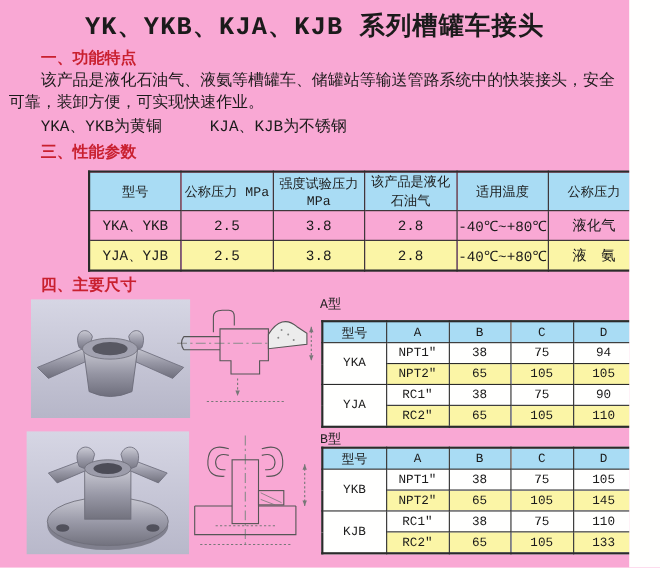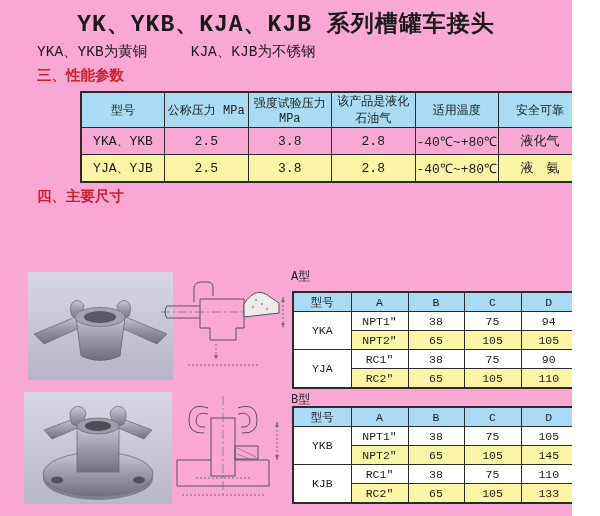--- a/index.html
+++ b/index.html
@@ -22,34 +22,36 @@
   .photo,.draw{position:absolute;}
   .photo svg,.draw svg{display:block;}
 </style>
 </head>
 <body>
 
 <div class="page">
 
   <div class="title">YK、YKB、KJA、KJB 系列槽罐车接头</div>
 
+  <div class="sec-heading">一、功能特点</div>
+  <div class="para">该产品是液化石油气、液氨等槽罐车、储罐站等输送管路系统中的快装接头，安全可靠，装卸方便，可实现快速作业。</div>
 
   <div class="mats">YKA、YKB为黄铜　　　KJA、KJB为不锈钢</div>
 
   <div class="sec-heading">三、性能参数</div>
 
   <table class="perf">
     <thead>
       <tr>
         <th>型号</th>
         <th>公称压力 MPa</th>
         <th>强度试验压力MPa</th>
         <th>该产品是液化石油气</th>
         <th>适用温度</th>
-        <th>安全可靠</th>
+        <th>公称压力</th>
       </tr>
     </thead>
     <tbody>
       <tr>
         <td>YKA、YKB</td>
         <td>2.5</td>
         <td>3.8</td>
         <td>2.8</td>
         <td>-40℃~+80℃</td>
         <td>液化气</td>

